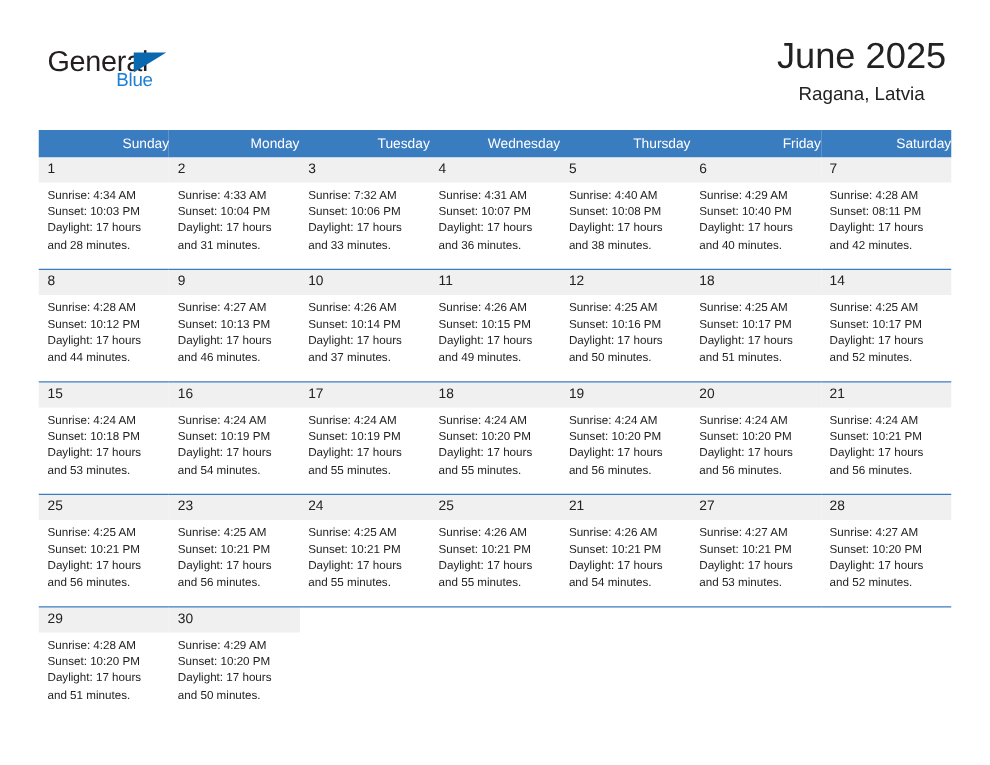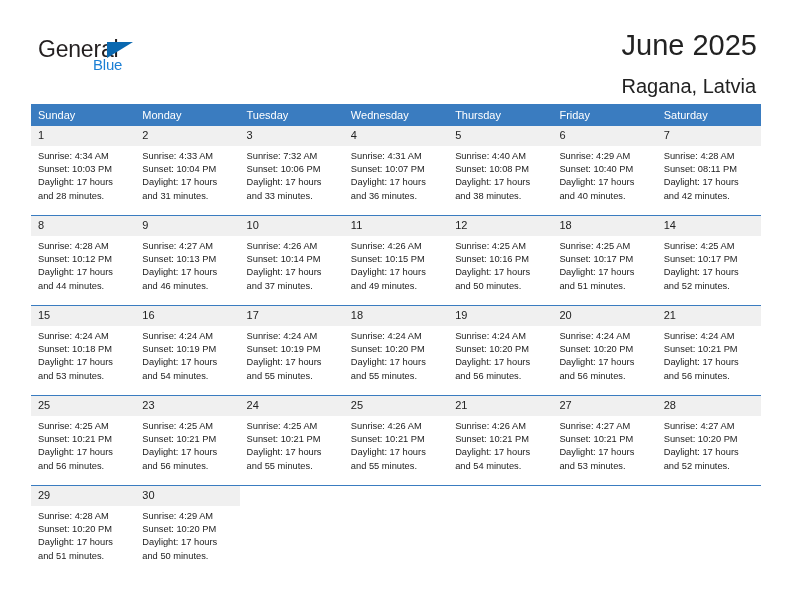--- a/index.html
+++ b/index.html
@@ -60,52 +60,52 @@
     top: 20px;
     font-size: 15px;
     letter-spacing: -0.2px;
     color: #1b7fd4;
     font-family: "Liberation Sans", sans-serif;
   }
   .title-block {
     position: absolute;
     right: 35px;
     top: 28px;
-    text-align: left;
+    text-align: center;
   }
   .cal-title {
     font-size: 29px;
     color: #222222;
     line-height: 34px;
     white-space: nowrap;
     font-weight: normal;
   }
   .cal-subtitle {
-    font-size: 20px;
+    font-size: 15px;
     color: #222222;
     line-height: 22px;
-    margin-top: 13px;
+    margin-top: 3px;
     white-space: nowrap;
   }
 
   
   .calendar {
     position: absolute;
     left: 31px;
     top: 104px;
     width: 730px;
     border-collapse: collapse;
     table-layout: fixed;
   }
   .calendar th {
     background: #3a7cc0;
     color: #ffffff;
     font-size: 11px;
     font-weight: normal;
-    text-align: left;
+    text-align: right;
     padding: 4px 0 4px 7px;
     height: 14px;
     border: none;
   }
   .calendar td {
     width: 104.28px;
     vertical-align: top;
     padding: 0;
     border: none;
     border-top: 1px solid #3a7cc0;

